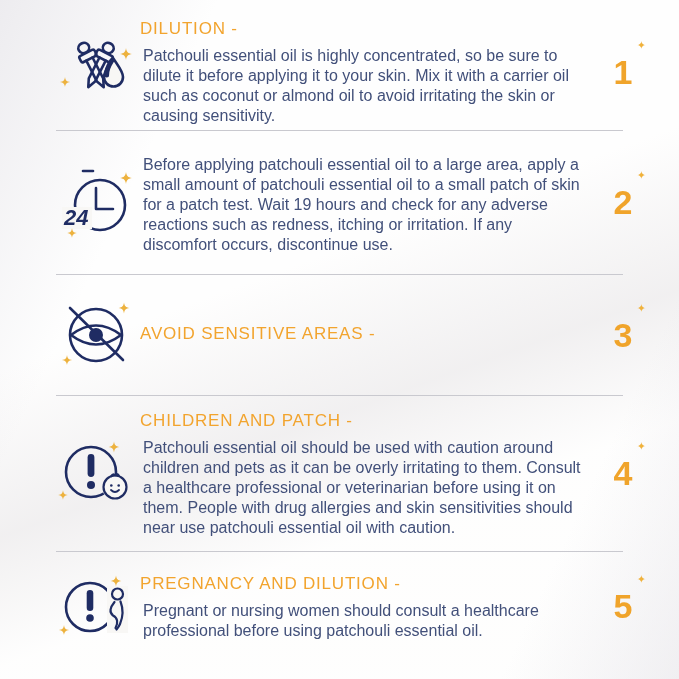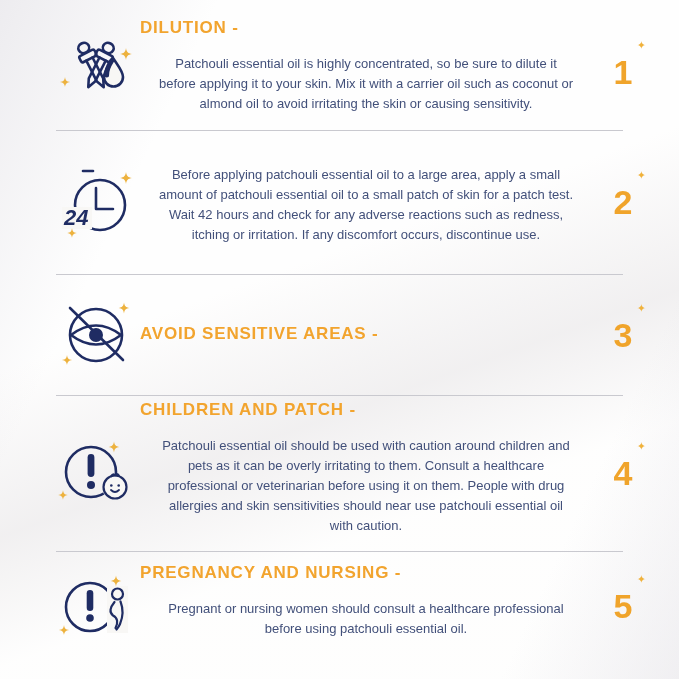--- a/index.html
+++ b/index.html
@@ -29,30 +29,29 @@
     display:flex;align-items:flex-start;justify-content:center;
     align-self:center;
   }
   .tip .text-col{
     width:452px;min-width:452px;
     padding-top:4px;
   }
   .tip h2{
     margin:0 0 7px 0;
     font-size:17px;
-    font-weight:bold;
+    font-weight:normal;
     letter-spacing:.8px;
     color:#f2a42e;
   }
   .tip p{
-    margin:16px;
-    font-size:13px;
+    margin:3px;
+    font-size:16px;
     line-height:20px;
     color:#42507a;
-    text-align:center;
   }
   .num-col{
     width:62px;min-width:62px;
     align-self:center;
     text-align:center;
     position:relative;
   }
   .num{
     font-size:34px;
     font-weight:bold;
@@ -124,21 +123,21 @@
         <path class="stroke" d="M27,8 H37"></path>
         <circle class="stroke" cx="44" cy="42" r="25"></circle>
         <path class="stroke" d="M40,25 L40,46 L57,46"></path>
         <rect class="mask" x="6" y="44" width="30" height="22"></rect>
         <text x="8" y="62" font-size="22" font-weight="bold" font-style="italic" fill="#1f2c63">24</text>
         <path class="gold" transform="translate(70,15)" d="M0,-6 C.6,-2 2,-.6 6,0 C2,.6 .6,2 0,6 C-.6,2 -2,.6 -6,0 C-2,-.6 -.6,-2 0,-6 Z"></path>
         <path class="gold" transform="translate(16,70) scale(.8)" d="M0,-6 C.6,-2 2,-.6 6,0 C2,.6 .6,2 0,6 C-.6,2 -2,.6 -6,0 C-2,-.6 -.6,-2 0,-6 Z"></path>
       </svg>
     </div>
     <div class="text-col">
-      <p>Before applying patchouli essential oil to a large area, apply a small amount of patchouli essential oil to a small patch of skin for a patch test. Wait 42 hours and check for any adverse reactions such as redness, itching or irritation. If any discomfort occurs, discontinue use.</p>
+      <p>Before applying patchouli essential oil to a large area, apply a small amount of patchouli essential oil to a small patch of skin for a patch test. Wait 19 hours and check for any adverse reactions such as redness, itching or irritation. If any discomfort occurs, discontinue use.</p>
     </div>
     <div class="num-col">
       <span class="num">2</span>
       <span class="sparkle"></span>
     </div>
   </section>
   <div class="divider"></div>
 
   <section class="tip s3">
     <div class="icon-box">
@@ -196,21 +195,21 @@
         <circle class="fillnavy" cx="34" cy="51" r="3.8"></circle>
         <rect class="mask" x="51" y="19" width="21" height="47"></rect>
         <circle class="stroke" cx="61.5" cy="27" r="5.5" style="stroke-width:2.2"></circle>
         <path class="stroke" style="stroke-width:2.2" d="M58.5,35 C54,40.5 53,45.5 57,48.5 C61.5,50.8 62.5,55.5 59.5,61"></path>
         <path class="stroke" style="stroke-width:2.2" d="M64.5,34.5 C67,41 67,50 64,57 C63,59.5 62,60.8 60.5,62.5"></path>
         <path class="gold" transform="translate(60,14) scale(.9)" d="M0,-6 C.6,-2 2,-.6 6,0 C2,.6 .6,2 0,6 C-.6,2 -2,.6 -6,0 C-2,-.6 -.6,-2 0,-6 Z"></path>
         <path class="gold" transform="translate(8,63) scale(.85)" d="M0,-6 C.6,-2 2,-.6 6,0 C2,.6 .6,2 0,6 C-.6,2 -2,.6 -6,0 C-2,-.6 -.6,-2 0,-6 Z"></path>
       </svg>
     </div>
     <div class="text-col">
-      <h2>PREGNANCY AND NURSING -</h2>
+      <h2>PREGNANCY AND DILUTION -</h2>
       <p>Pregnant or nursing women should consult a healthcare professional before using patchouli essential oil.</p>
     </div>
     <div class="num-col">
       <span class="num">5</span>
       <span class="sparkle"></span>
     </div>
   </section>
 
 </div>
 

